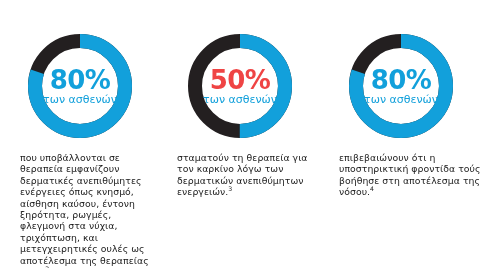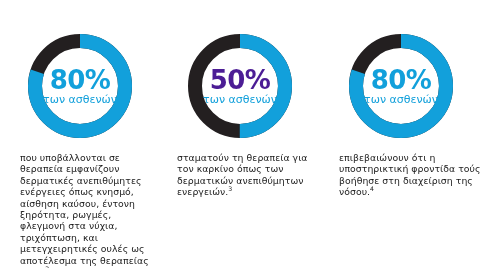--- a/index.html
+++ b/index.html
@@ -129,35 +129,35 @@
       <p class="stat-body"><span>που υποβάλλονται σε θεραπεία εμφανίζουν δερματικές ανεπιθύμητες ενέργειες όπως κνησμό, αίσθηση καύσου, έντονη ξηρότητα, ρωγμές, φλεγμονή στα νύχια, τριχόπτωση, και μετεγχειρητικές ουλές ως αποτέλεσμα της θεραπείας τους.</span><sup>2</sup></p>
     </div>
 
     <div class="stat-column col-1">
       <div class="donut-wrap">
         <svg class="donut-svg" viewBox="0 0 108 108">
           <circle cx="54" cy="54" r="45" fill="none" stroke="#231F20" stroke-width="14"></circle>
           <circle class="donut-arc" id="arc-2" cx="54" cy="54" r="45" fill="none" stroke="#12A0DB" stroke-width="14" transform="rotate(-90 54 54)" stroke-dasharray="141.3716694115407 141.3716694115407"></circle>
         </svg>
         <div class="donut-center">
-          <div class="donut-pct" style="color:#4c1d95">50%</div>
+          <div class="donut-pct" style="color:#ef4444">50%</div>
           <div class="donut-sub" style="color:#12A0DB">των ασθενών</div>
         </div>
       </div>
-      <p class="stat-body"><span>σταματούν τη θεραπεία για τον καρκίνο όπως των δερματικών ανεπιθύμητων ενεργειών.</span><sup>3</sup></p>
+      <p class="stat-body"><span>σταματούν τη θεραπεία για τον καρκίνο λόγω των δερματικών ανεπιθύμητων ενεργειών.</span><sup>3</sup></p>
     </div>
 
     <div class="stat-column col-2">
       <div class="donut-wrap">
         <svg class="donut-svg" viewBox="0 0 108 108">
           <circle cx="54" cy="54" r="45" fill="none" stroke="#231F20" stroke-width="14"></circle>
           <circle class="donut-arc" id="arc-3" cx="54" cy="54" r="45" fill="none" stroke="#12A0DB" stroke-width="14" transform="rotate(-90 54 54)" stroke-dasharray="226.19467105846513 56.548667764616255"></circle>
         </svg>
         <div class="donut-center">
           <div class="donut-pct" style="color:#12A0DB">80%</div>
           <div class="donut-sub" style="color:#12A0DB">των ασθενών</div>
         </div>
       </div>
-      <p class="stat-body"><span>επιβεβαιώνουν ότι η υποστηρικτική φροντίδα τούς βοήθησε στη διαχείριση της νόσου.</span><sup>4</sup></p>
+      <p class="stat-body"><span>επιβεβαιώνουν ότι η υποστηρικτική φροντίδα τούς βοήθησε στη αποτέλεσμα της νόσου.</span><sup>4</sup></p>
     </div>
 
   </div>
 </div>
 
 </body></html>

